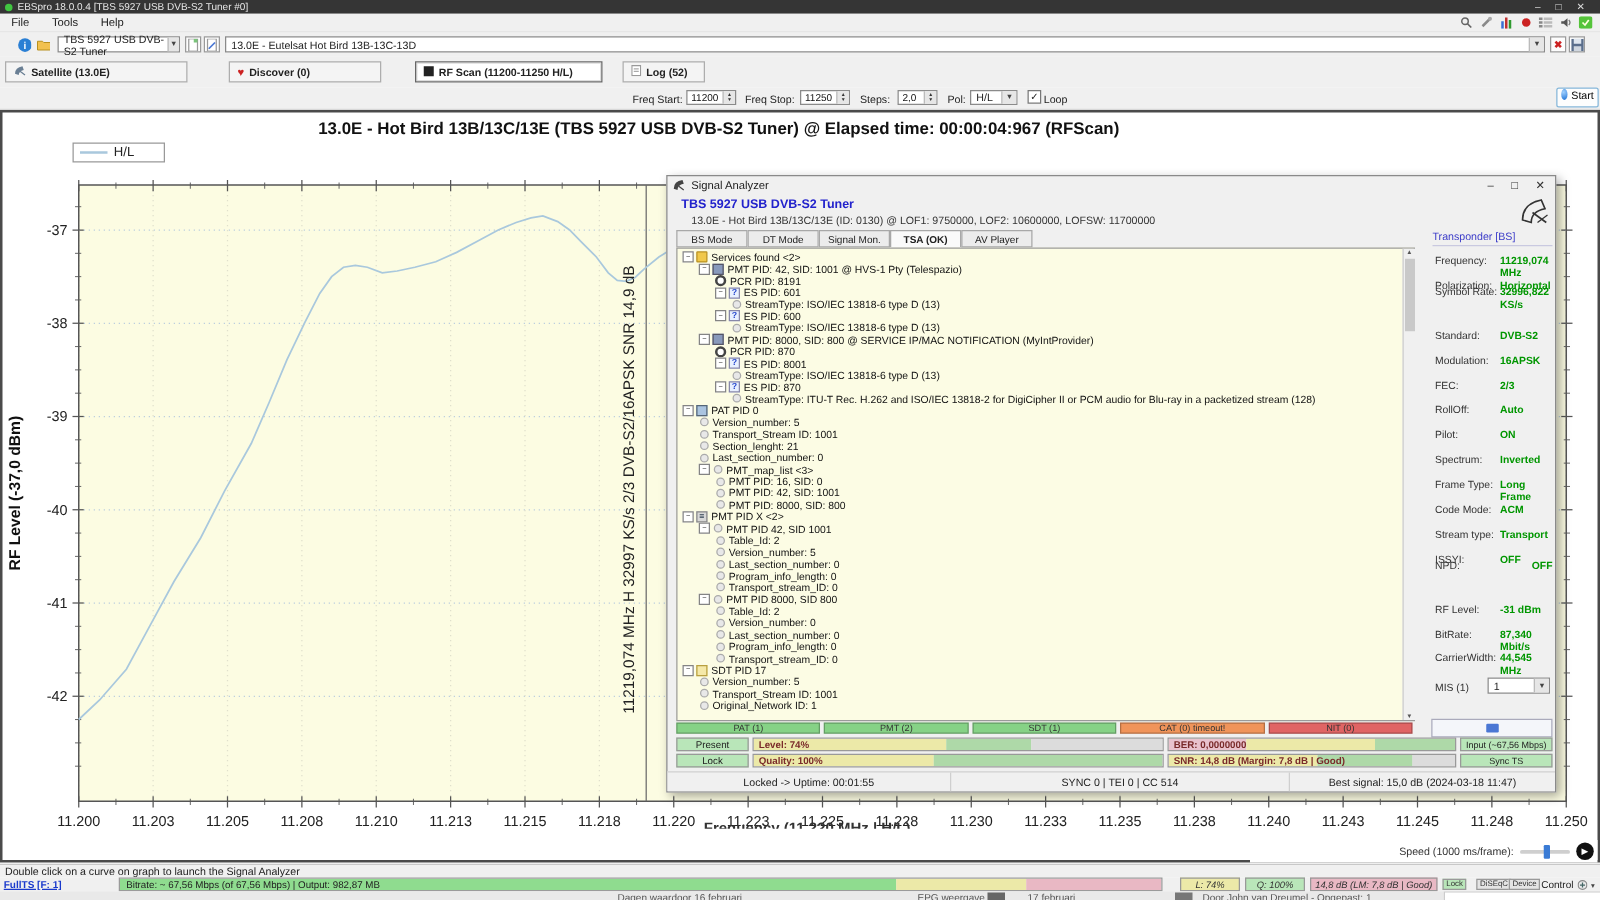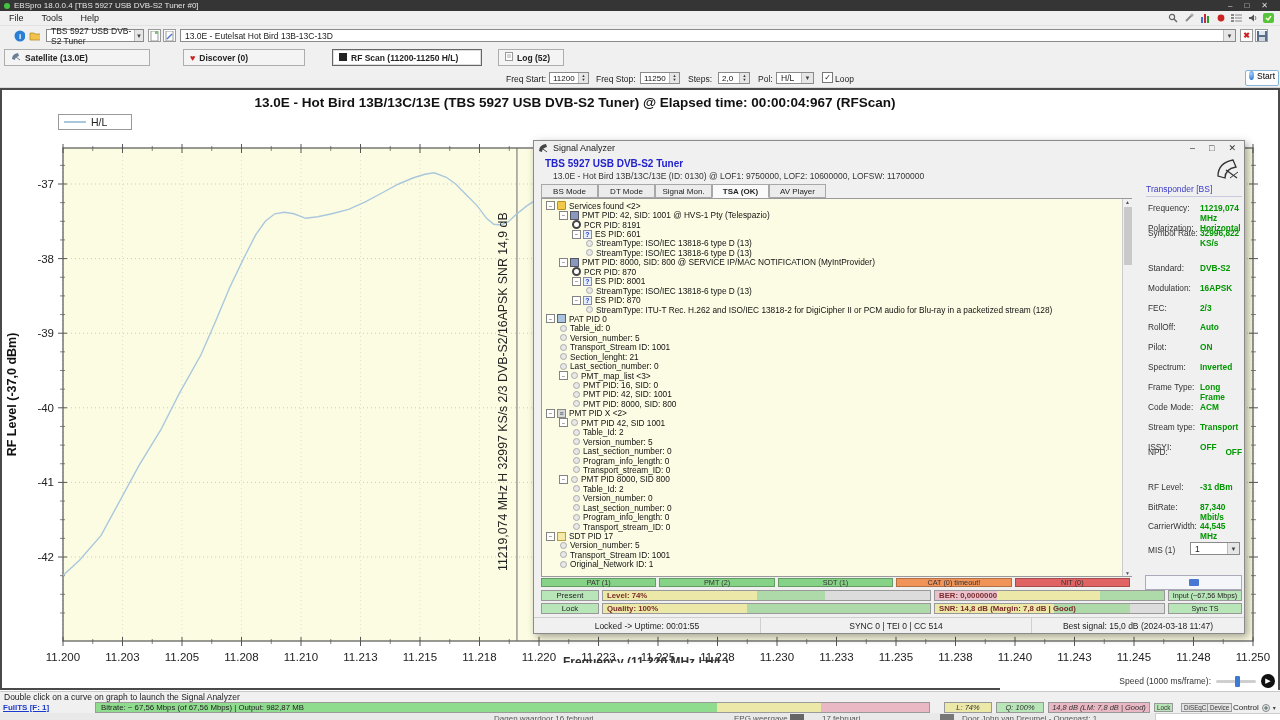--- a/index.html
+++ b/index.html
@@ -534,20 +534,25 @@
     </div>
     <div class="trow" style="padding-left: 28px;">
       <span class="exp">−</span>
       <span class="tico es">?</span>
       <span>ES PID: 601</span>
     </div>
     <div class="trow" style="padding-left: 41px;">
       <span class="tico leaf"></span>
       <span>StreamType: ISO/IEC 13818-6 type D (13)</span>
     </div>
+    <div class="trow" style="padding-left: 28px;">
+      <span class="exp">−</span>
+      <span class="tico es">?</span>
+      <span>ES PID: 600</span>
+    </div>
     <div class="trow" style="padding-left: 41px;">
       <span class="tico leaf"></span>
       <span>StreamType: ISO/IEC 13818-6 type D (13)</span>
     </div>
     <div class="trow" style="padding-left: 15px;">
       <span class="exp">−</span>
       <span class="tico service"></span>
       <span>PMT PID: 8000, SID: 800 @ SERVICE IP/MAC NOTIFICATION (MyIntProvider)</span>
     </div>
     <div class="trow" style="padding-left: 28px;">
@@ -569,24 +574,20 @@
       <span>ES PID: 870</span>
     </div>
     <div class="trow" style="padding-left: 41px;">
       <span class="tico leaf"></span>
       <span>StreamType: ITU-T Rec. H.262 and ISO/IEC 13818-2 for DigiCipher II or PCM audio for Blu-ray in a packetized stream (128)</span>
     </div>
     <div class="trow" style="padding-left: 2px;">
       <span class="exp">−</span>
       <span class="tico pat"></span>
       <span>PAT PID 0</span>
-    </div>
-    <div class="trow" style="padding-left: 15px;">
-      <span class="tico leaf"></span>
-      <span>Table_id: 0</span>
     </div>
     <div class="trow" style="padding-left: 15px;">
       <span class="tico leaf"></span>
       <span>Version_number: 5</span>
     </div>
     <div class="trow" style="padding-left: 15px;">
       <span class="tico leaf"></span>
       <span>Transport_Stream ID: 1001</span>
     </div>
     <div class="trow" style="padding-left: 15px;">

